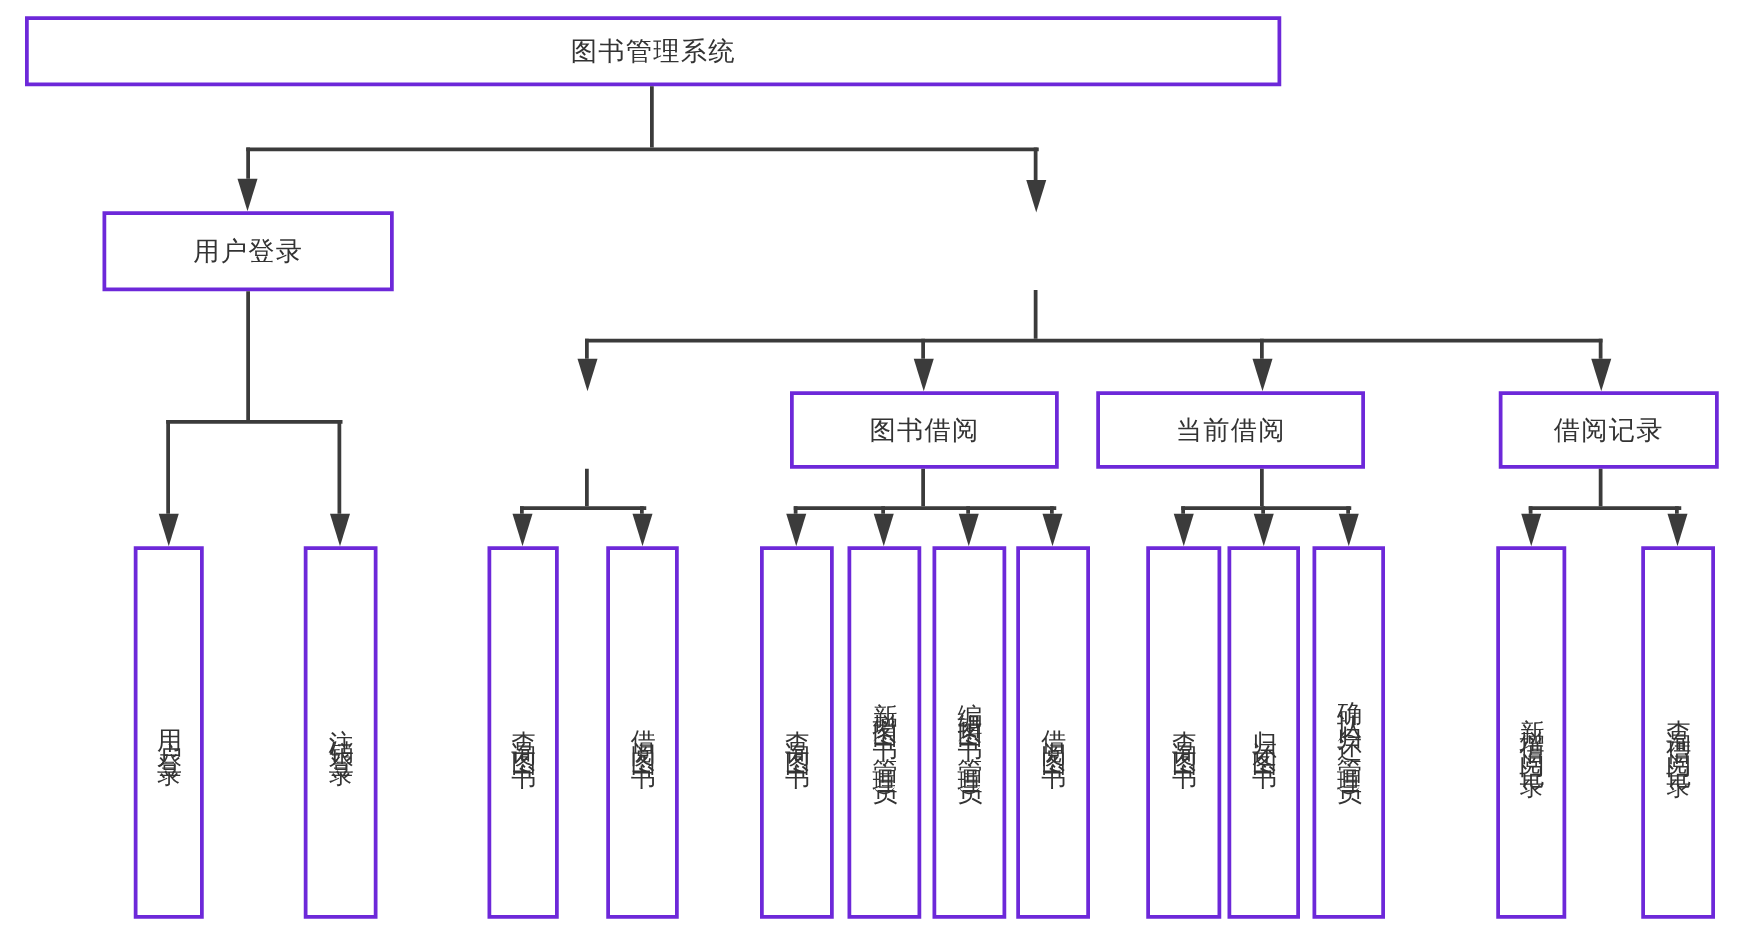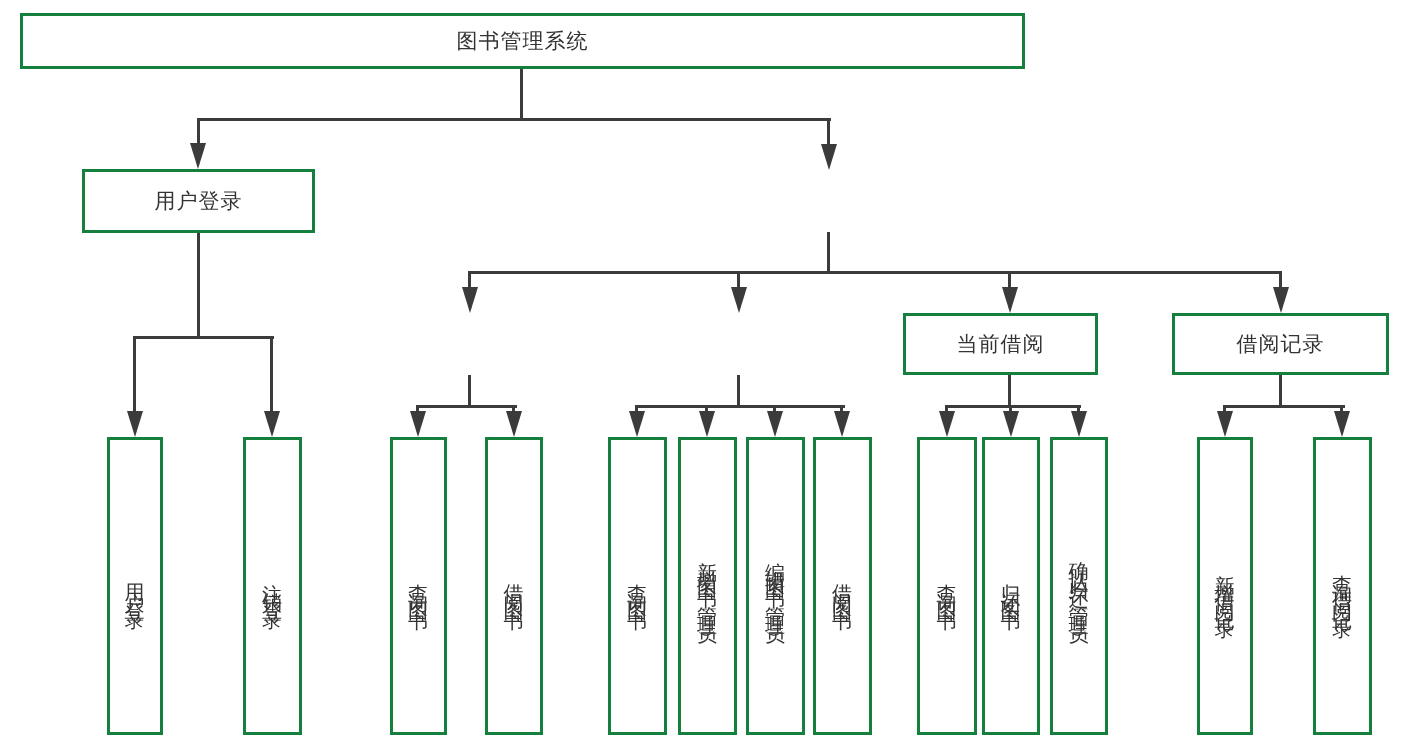--- a/index.html
+++ b/index.html
@@ -6,21 +6,21 @@
   #stage{
     position:relative;
     width:1405px;height:747px;
     background:#ffffff;
     font-family:"Liberation Sans","DejaVu Sans",sans-serif;
     overflow:hidden;
   }
   .node{
     position:absolute;
     background:#ffffff;
-    border:3px solid #15803d;
+    border:3px solid #6d28d9;
     box-sizing:border-box;
     display:flex;align-items:center;justify-content:center;
     color:#333333;
   }
   .hnode{font-size:21px;letter-spacing:1px;}
   .leaf .vtext{
     writing-mode:vertical-rl;
     text-orientation:mixed;
     font-size:20px;
     line-height:1;
@@ -54,24 +54,27 @@
 
   <div class="node hnode" style="left:20px;top:13px;width:1005px;height:56px;">
     <span>图书管理系统</span>
   </div>
 
   <div class="node hnode" style="left:82px;top:169px;width:233px;height:64px;">
     <span>用户登录</span>
   </div>
 
 
-  <div class="node hnode" style="left:903px;top:313px;width:195px;height:62px;">
+  <div class="node hnode" style="left:632px;top:313px;width:215px;height:62px;">
+    <span>图书借阅</span>
+  </div>
+  <div class="node hnode" style="left:877px;top:313px;width:215px;height:62px;">
     <span>当前借阅</span>
   </div>
-  <div class="node hnode" style="left:1172px;top:313px;width:217px;height:62px;">
+  <div class="node hnode" style="left:1199px;top:313px;width:176px;height:62px;">
     <span>借阅记录</span>
   </div>
 
   <div class="node leaf" style="left:107px;top:437px;width:56px;height:298px;">
     <span class="vtext">用户登录</span>
   </div>
   <div class="node leaf" style="left:243px;top:437px;width:59px;height:298px;">
     <span class="vtext">注销登录</span>
   </div>
 

